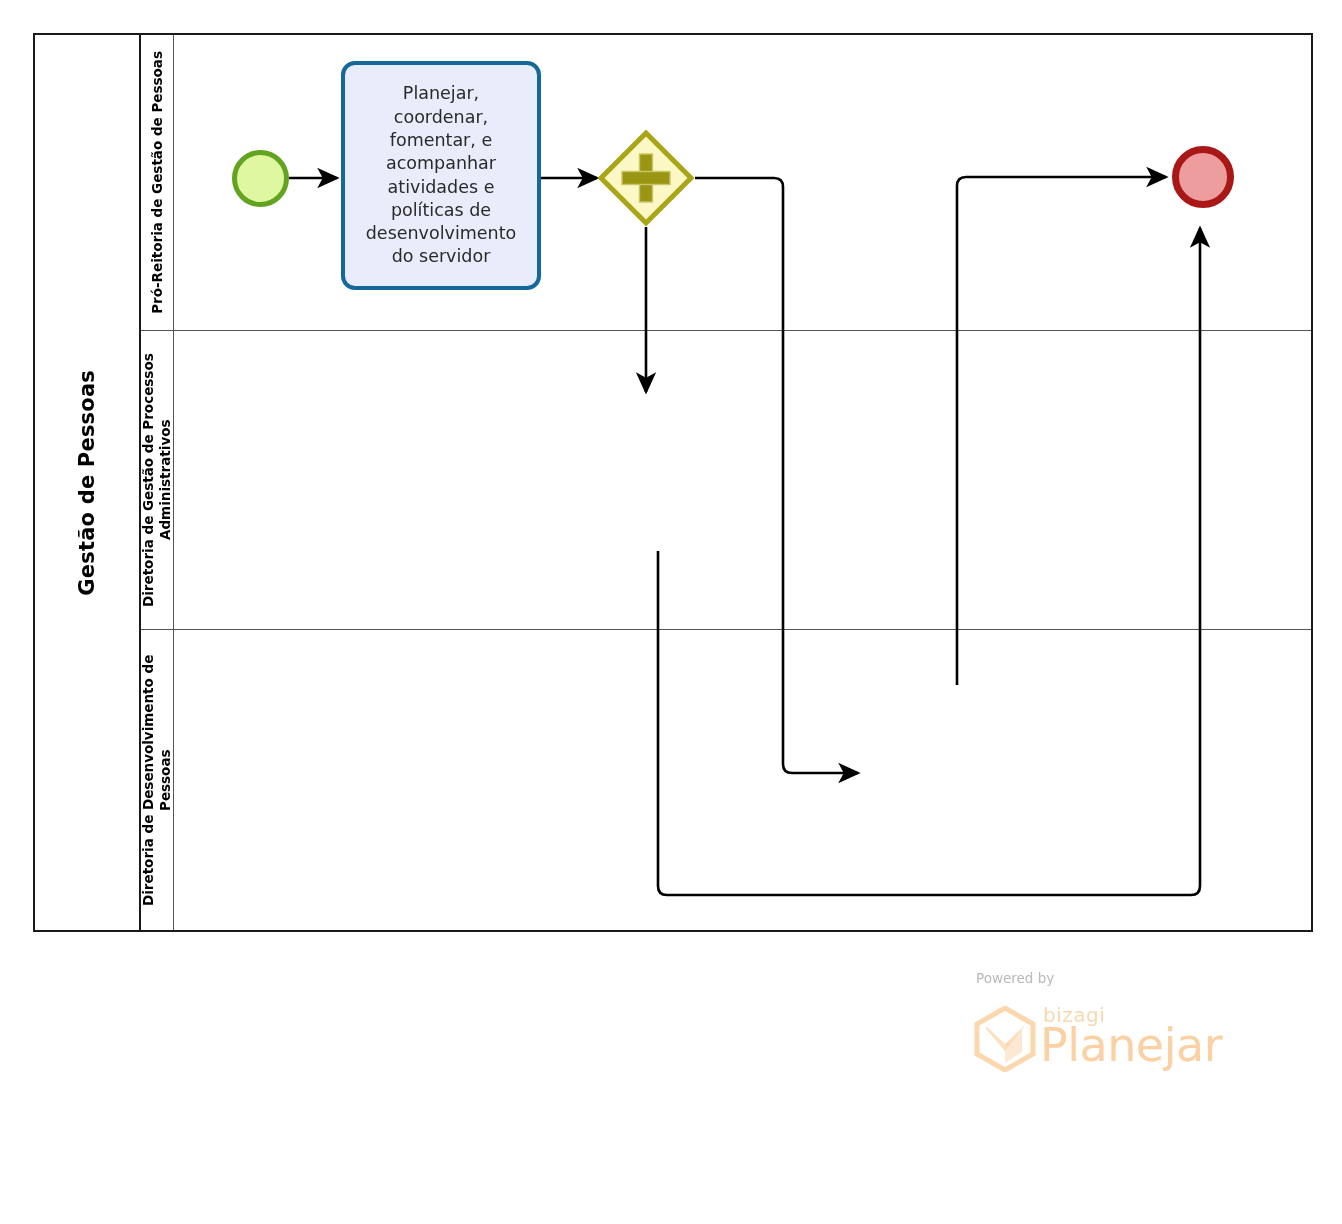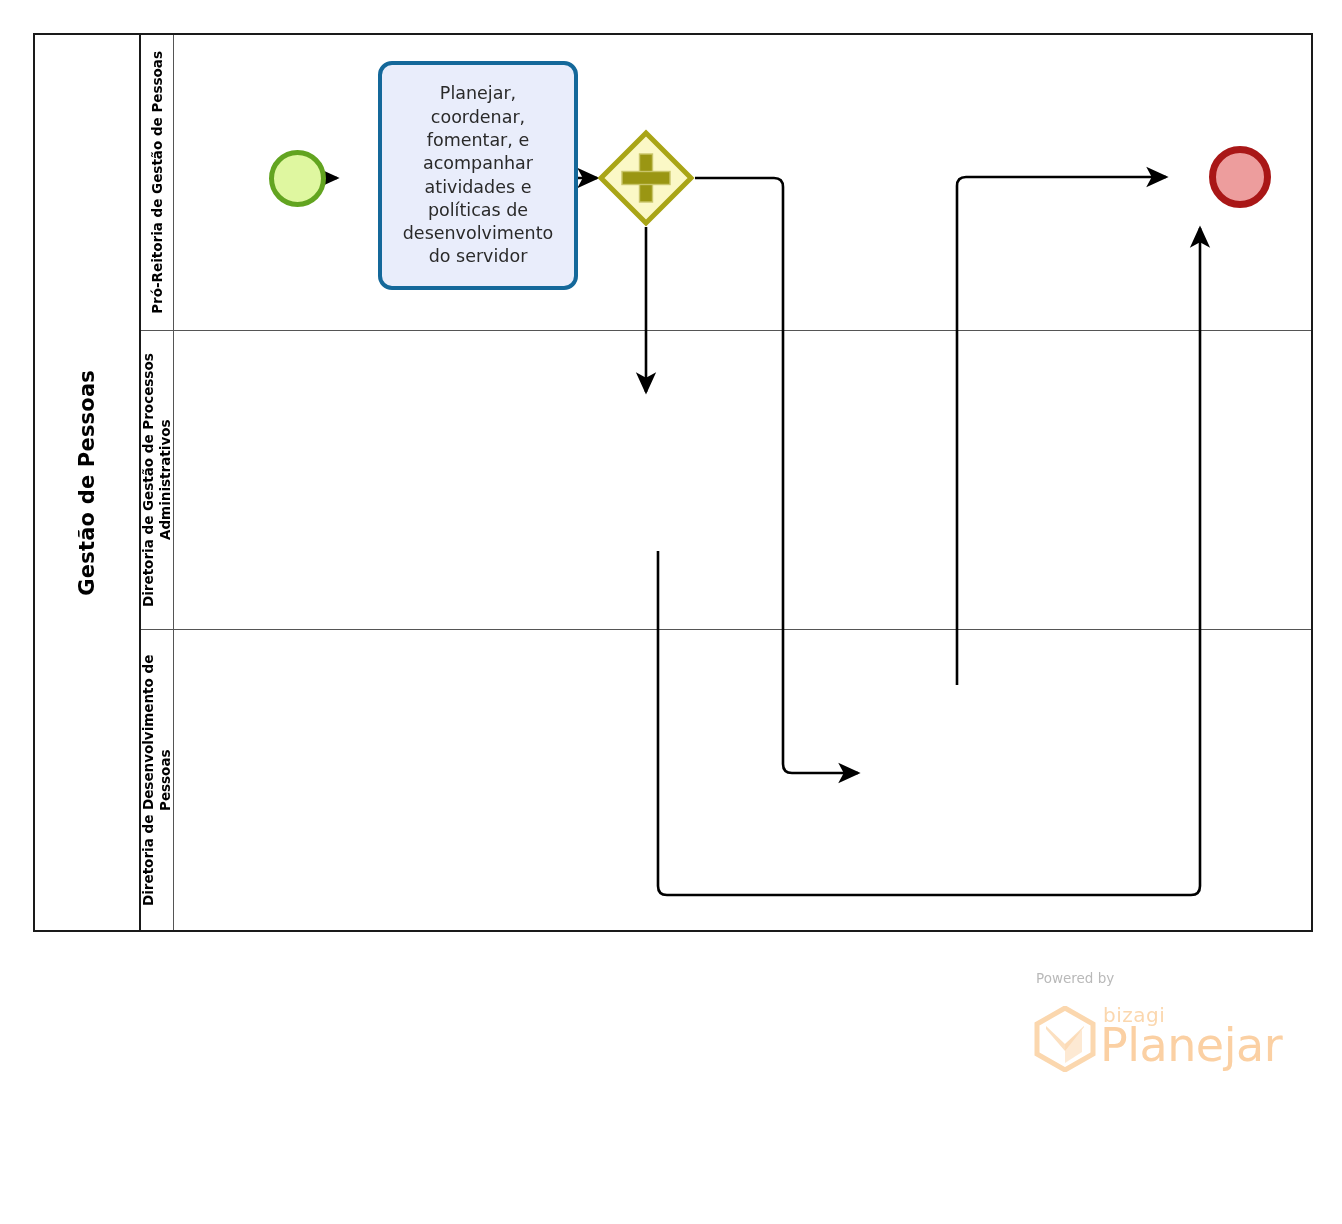--- a/index.html
+++ b/index.html
@@ -82,21 +82,21 @@
     writing-mode: vertical-rl;
     transform: rotate(180deg);
     font-size: 13.5px;
     font-weight: bold;
     color: #000000;
     line-height: 1.25;
     text-align: center;
     max-height: 270px;
   }
   
-  .shape { position: absolute; box-sizing: border-box; margin-left: 37px; }
+  .shape { position: absolute; box-sizing: border-box; }
 
   .event {
     border-radius: 50%;
   }
   .event.start {
     background: #dff7a0;
     border: 5px solid #62a420;
   }
   .event.end {
     background: #ed9d9d;
@@ -112,21 +112,21 @@
     text-align: center;
     padding: 6px 8px;
     font-size: 17.5px;
     line-height: 1.33;
     color: #2a2a2a;
   }
   .gateway-wrap { position: absolute; }
   
   .watermark {
     position: absolute;
-    left: 1008px;
+    left: 948px;
     top: 970px;
     width: 300px;
     height: 110px;
   }
   .wm-powered {
     position: absolute;
     left: 28px;
     top: 0px;
     font-size: 13.5px;
     color: #b9b9b9;

